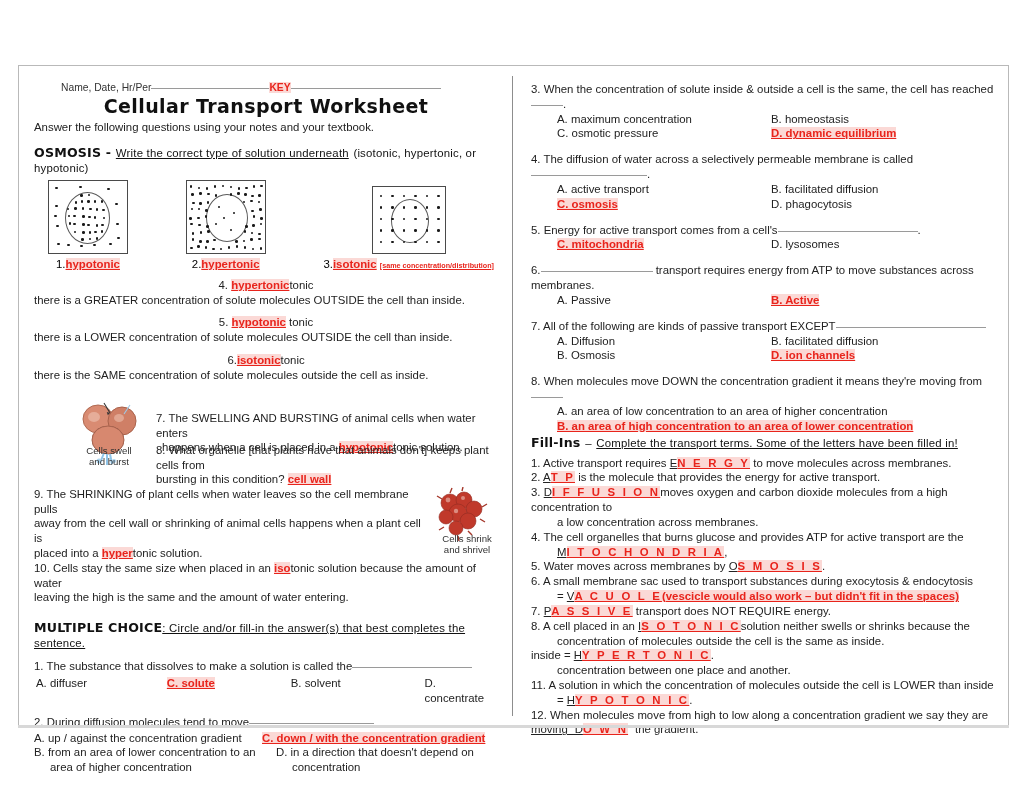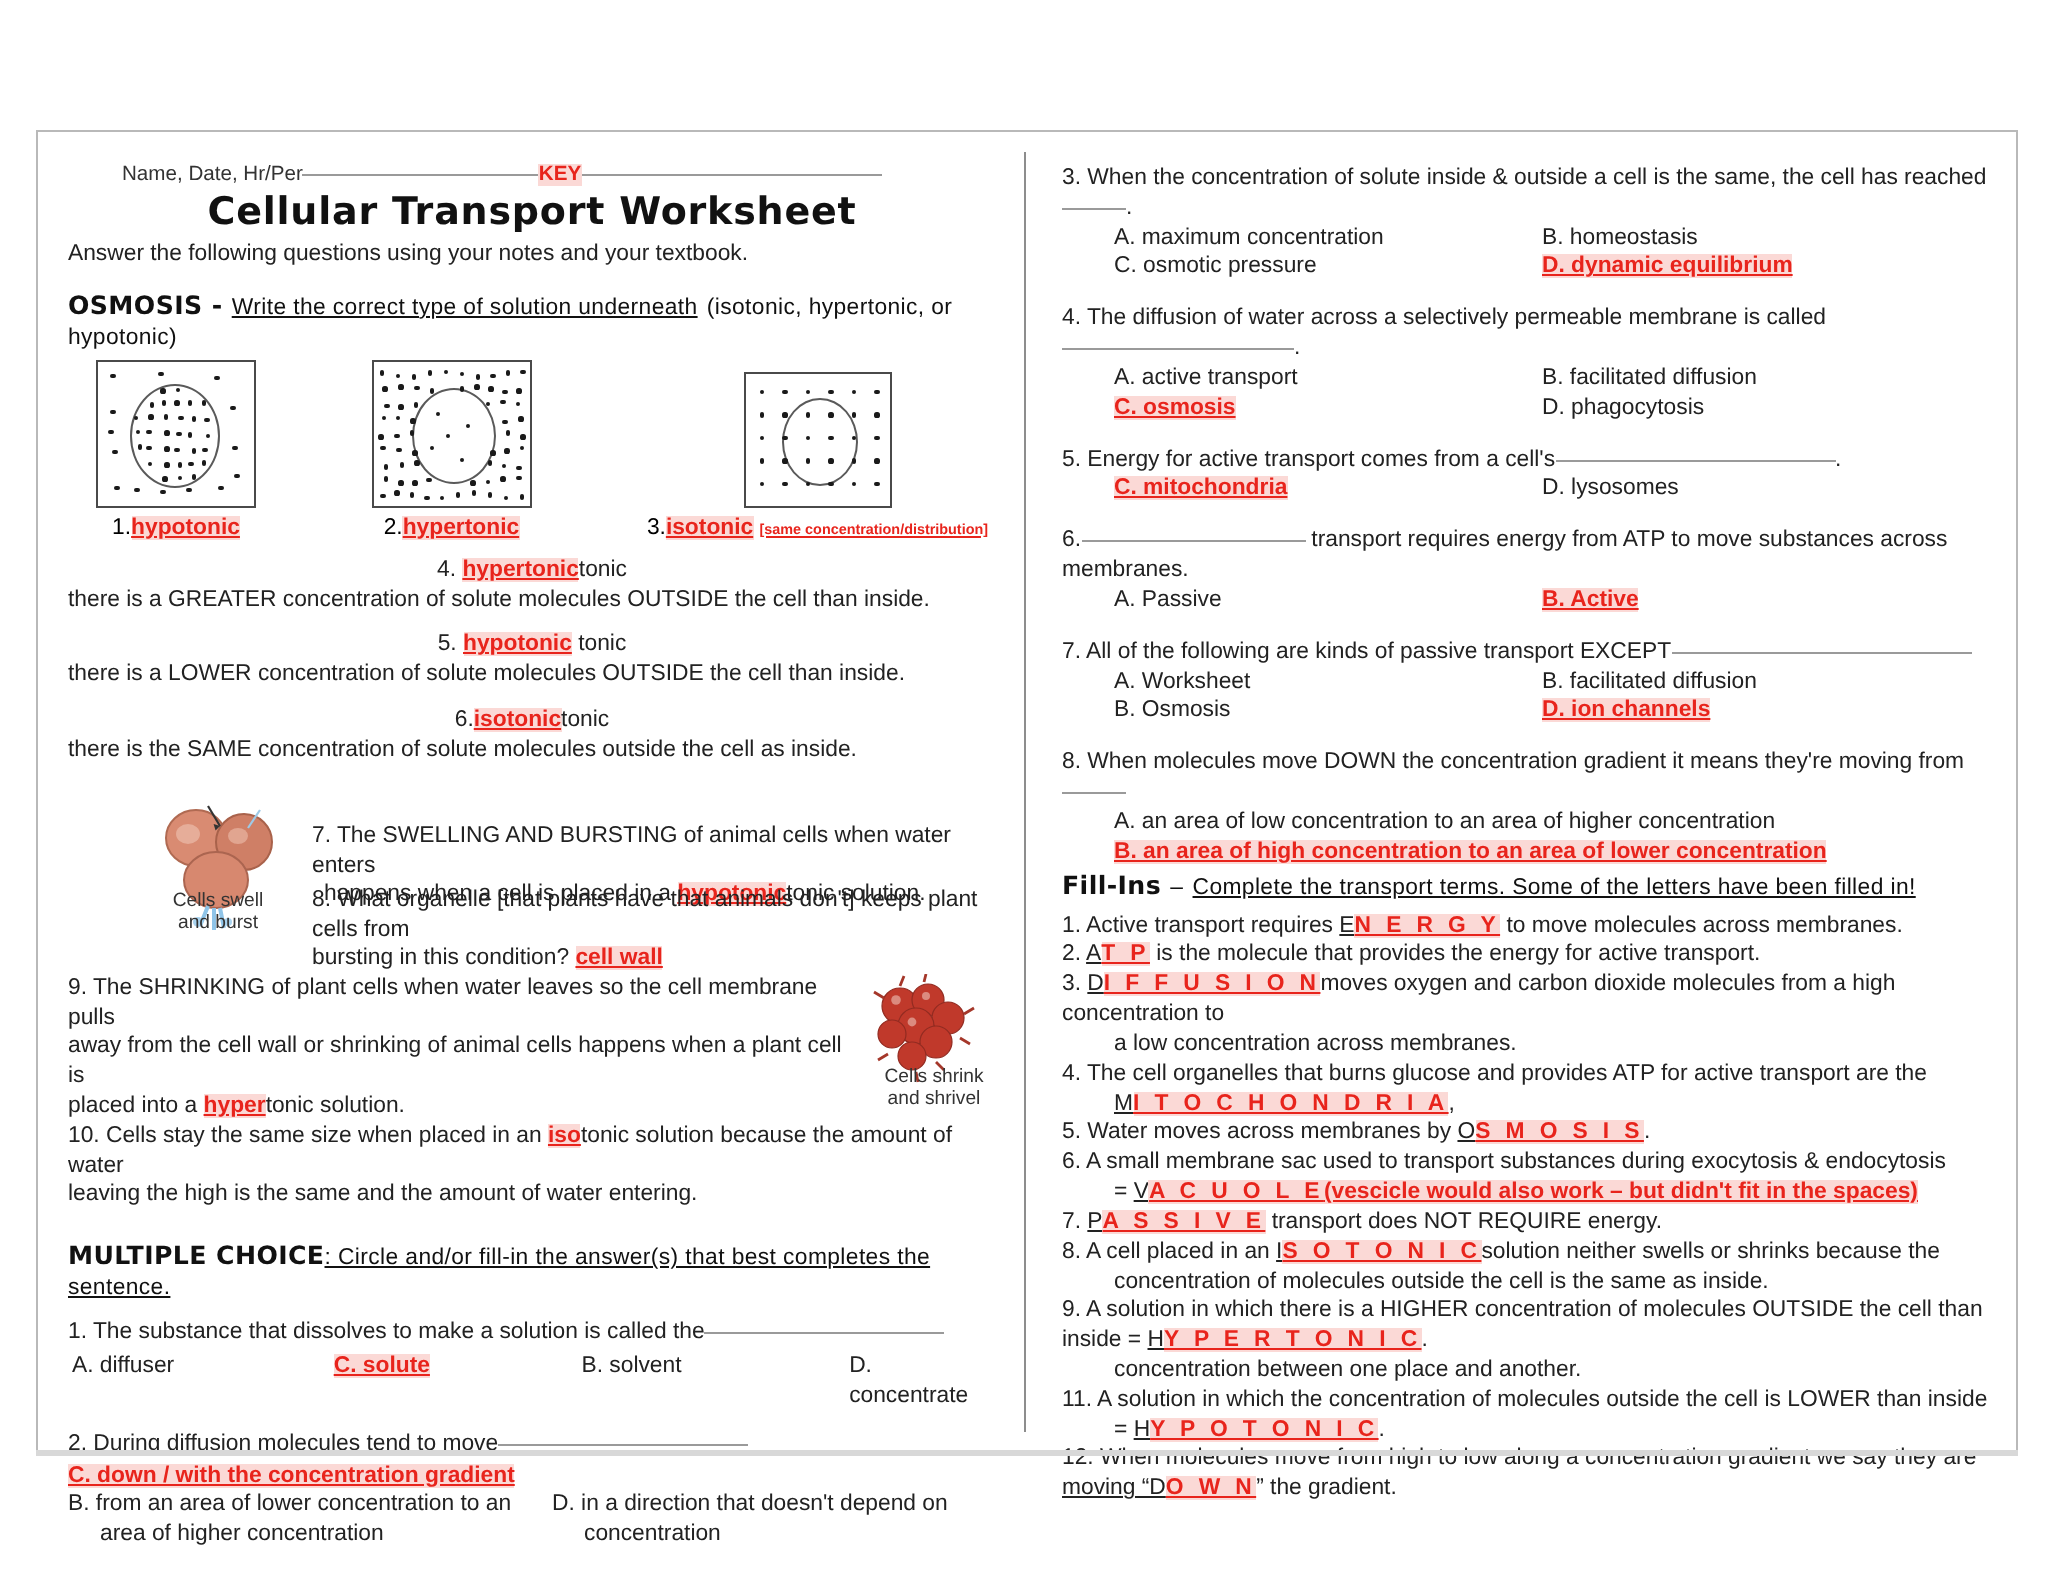--- a/index.html
+++ b/index.html
@@ -358,20 +358,21 @@
         <div style="width:135px">B. solvent</div>
         <div>D. concentrate</div>
       </div>
     </div>
 
     <div class="t q">
       <div>
         <span>2. During diffusion molecules tend to move</span><span class="rule" style="width:125px"></span>
       </div>
       <div class="mcrow" style="margin-top:1px">
+        <div style="width:228px">A.  up / against the concentration gradient</div>
         <div><span class="red u hl">C.  down / with the concentration gradient</span></div>
       </div>
       <div class="mcrow">
         <div style="width:228px">
           <div>B.  from an area of lower concentration to an</div>
           <div style="padding-left:16px">area of higher concentration</div>
         </div>
         <div style="padding-left:14px">
           <div>D.  in a direction that doesn't depend on</div>
           <div style="padding-left:16px">concentration</div>
@@ -429,21 +430,21 @@
         <div>A.  Passive</div>
         <div><span class="red u hl">B.  Active</span></div>
       </div>
     </div>
 
     <div class="t rq">
       <div>
         <span>7. All of the following are kinds of passive transport EXCEPT</span><span class="rule" style="width:150px"></span>
       </div>
       <div class="ropt">
-        <div>A.  Worksheet</div>
+        <div>A.  Diffusion</div>
         <div>B.  facilitated diffusion</div>
       </div>
       <div class="ropt">
         <div>B.  Osmosis</div>
         <div><span class="red u hl">D.  ion channels</span></div>
       </div>
     </div>
 
     <div class="t rq">
       <div>
@@ -519,24 +520,20 @@
         <div>
           <span>8.</span>
           <span>A cell placed in an</span>
           <span class="u">I</span><span class="red u sp hl">S O T O N I C</span><span>solution neither swells or shrinks because the</span>
         </div>
         <div class="indent">concentration of molecules outside the cell is the same as inside.</div>
       </div>
 
       <div>
         <div>
-          <span>9.</span>
-          <span>A solution in which there is a HIGHER concentration of molecules OUTSIDE the cell than</span>
-        </div>
-        <div>
           <span>inside   =</span>
           <span class="u">H</span><span class="red u sp hl">Y P E R T O N I C</span><span>.</span>
         </div>
       </div>
 
       <div>
         <div class="indent">concentration between one place and another.</div>
       </div>
 
       <div>

